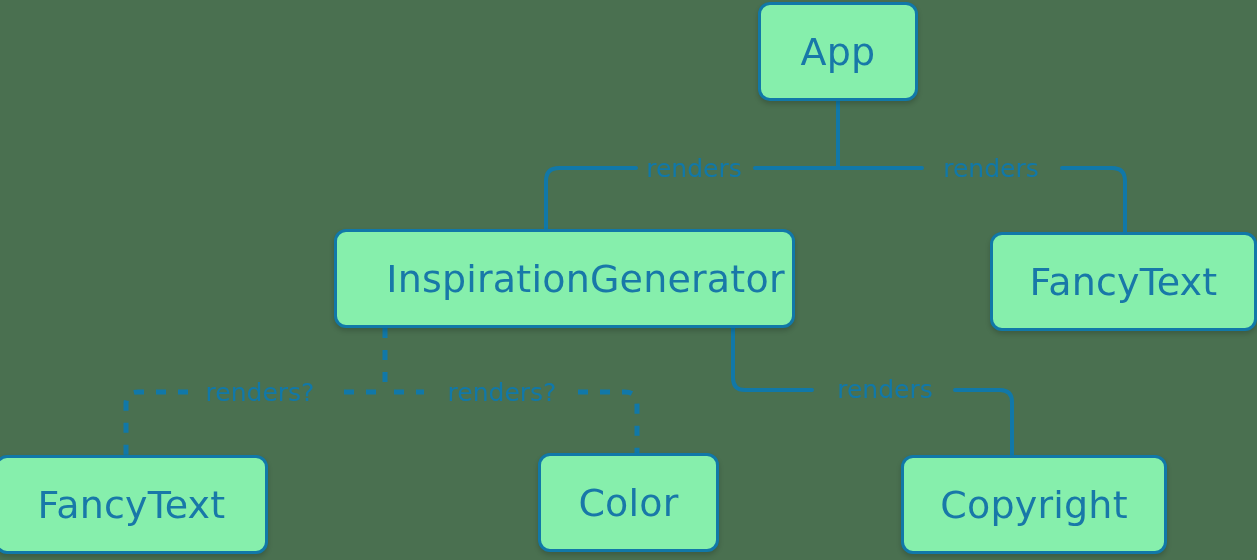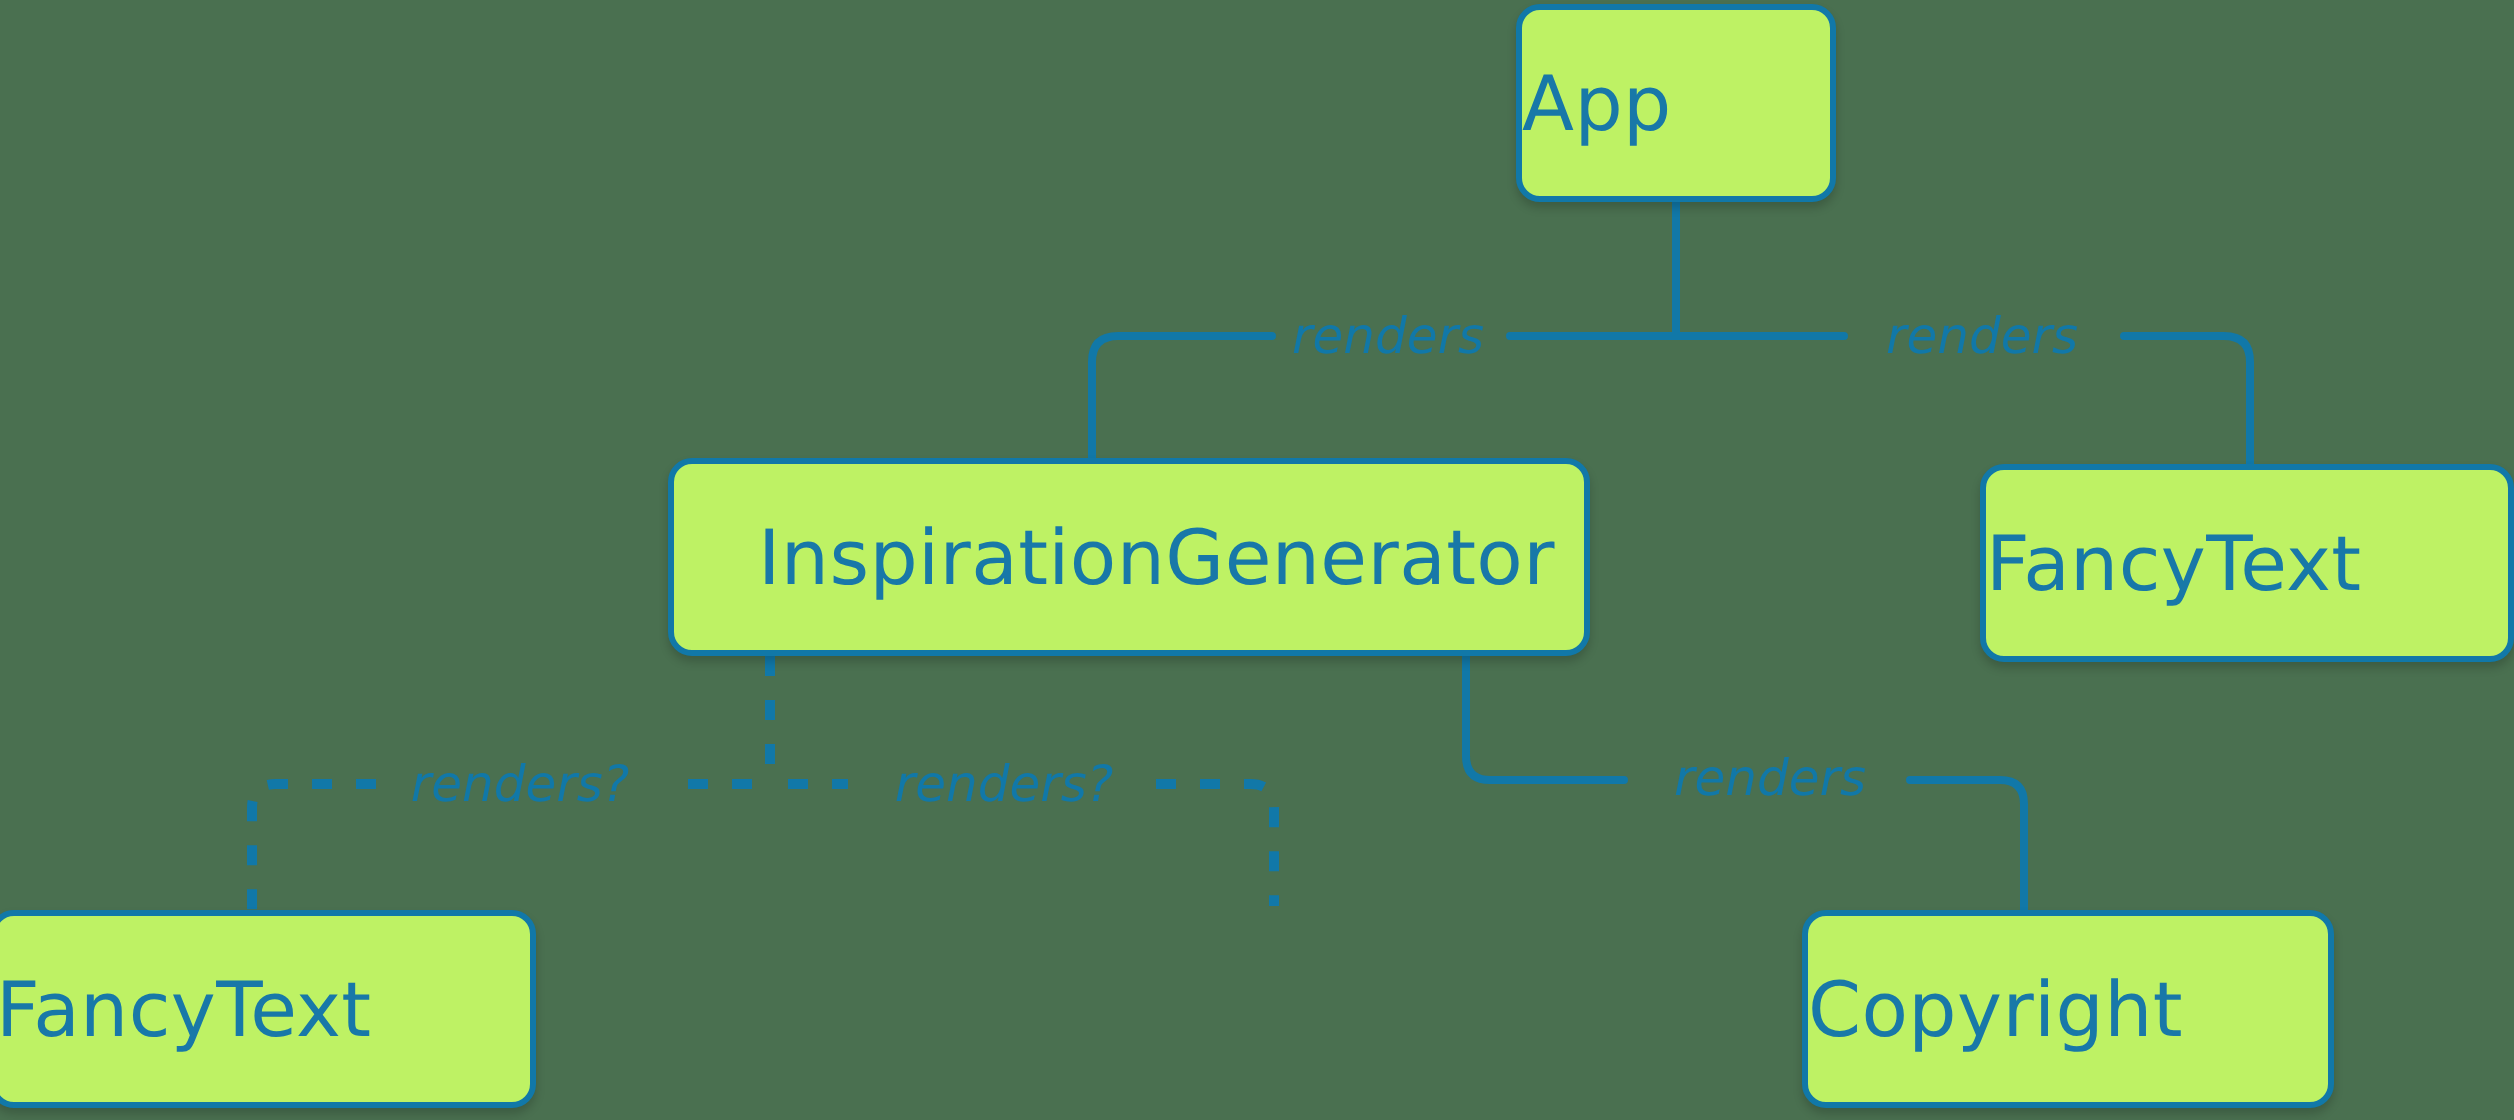--- a/index.html
+++ b/index.html
@@ -20,43 +20,43 @@
   }
   #edges-layer {
     position: absolute;
     left: 0;
     top: 0;
     width: 1257px;
     height: 560px;
   }
   .node-box {
     position: absolute;
-    background: #bef264;
+    background: #86efac;
     border: 3px solid #1178a8;
     border-radius: 12px;
     box-sizing: border-box;
     display: flex;
     align-items: center;
+    justify-content: center;
     box-shadow: 0 3px 5px rgba(0,0,0,0.18);
   }
   .node-label {
     color: #1878a8;
     font-size: 38px;
     line-height: 1;
     letter-spacing: 0.2px;
     white-space: nowrap;
   }
   .edge-label {
     position: absolute;
     color: #1178a8;
     font-size: 25px;
     line-height: 1;
     white-space: nowrap;
     transform: translate(-50%, -50%);
-    font-style: italic;
   }
 </style>
 </head>
 <body>
 
 <div id="diagram-root">
 
   <svg id="edges-layer" viewBox="0 0 1257 560" width="1257" height="560" xmlns="http://www.w3.org/2000/svg">
 
     <path d="M 838 101 L 838 168 L 755 168" fill="none" stroke="#1178a8" stroke-width="4" stroke-linecap="round"></path>
@@ -86,20 +86,23 @@
   </div>
 
   <div class="node-box" style="left:990px; top:232px; width:267px; height:99px;">
     <span class="node-label">FancyText</span>
   </div>
 
   <div class="node-box" style="left:-5px; top:455px; width:273px; height:99px;">
     <span class="node-label">FancyText</span>
   </div>
 
+  <div class="node-box" style="left:538px; top:453px; width:181px; height:99px;">
+    <span class="node-label">Color</span>
+  </div>
 
   <div class="node-box" style="left:879px; top:455px; width:266px; height:99px;margin-left:22px;">
     <span class="node-label">Copyright</span>
   </div>
 
   <div class="edge-label" style="left:694px; top:168px;">renders</div>
 
   <div class="edge-label" style="left:991px; top:168px;">renders</div>
 
   <div class="edge-label" style="left:260px; top:392px;">renders?</div>

